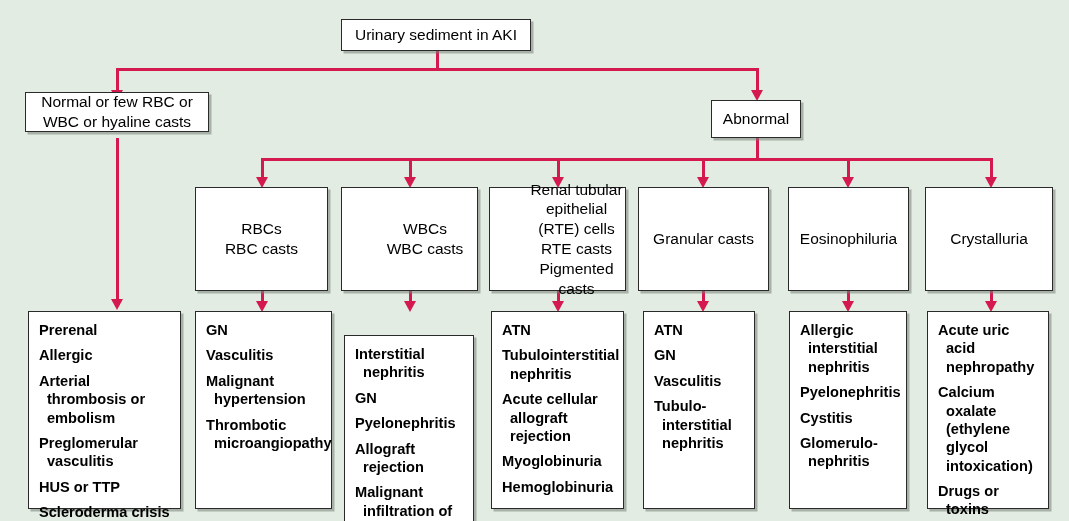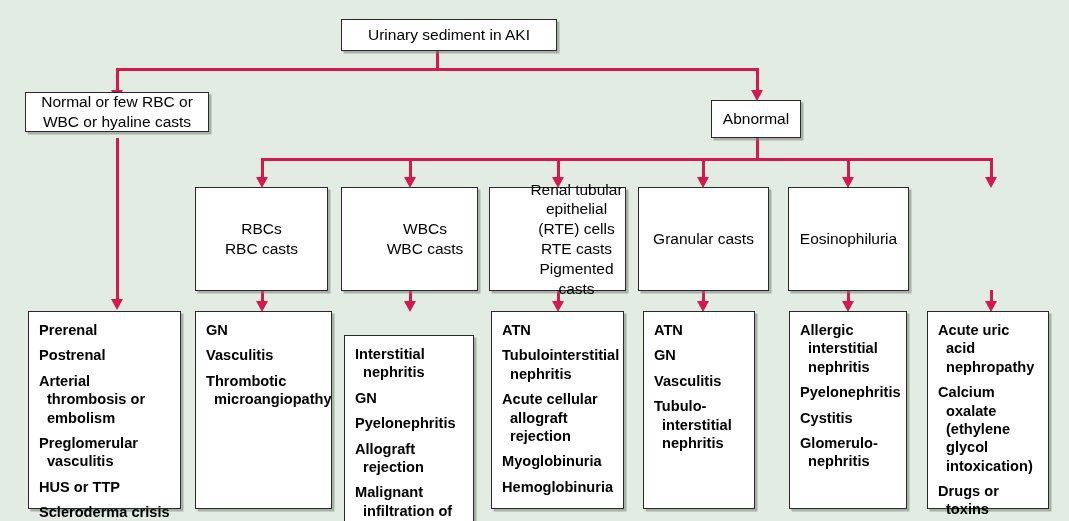--- a/index.html
+++ b/index.html
@@ -112,21 +112,21 @@
 
   <div class="conn vline" style="left:702px; top:290px; height:14px;"></div>
   <div class="arrow" style="left:697px; top:301px;"></div>
 
   <div class="conn vline" style="left:847px; top:290px; height:14px;"></div>
   <div class="arrow" style="left:842px; top:301px;"></div>
 
   <div class="conn vline" style="left:990px; top:290px; height:14px;"></div>
   <div class="arrow" style="left:985px; top:301px;"></div>
 
-  <div class="box box-center" style="left:341px; top:19px; width:216px; height:32px;">
+  <div class="box box-center" style="left:341px; top:19px; width:190px; height:32px;">
     <span class="txt">Urinary sediment in AKI</span>
   </div>
 
   <div class="box box-center" style="left:25px; top:92px; width:184px; height:40px;">
     <span class="txt" style="white-space:pre-line;">Normal or few RBC or
 WBC or hyaline casts</span>
   </div>
 
   <div class="box box-center" style="left:711px; top:100px; width:90px; height:38px;">
     <span class="txt" style="white-space:pre-line;">Abnormal</span>
@@ -151,33 +151,37 @@
   </div>
 
   <div class="box box-center" style="left:638px; top:187px; width:131px; height:104px;">
     <span class="txt" style="white-space:pre-line;">Granular casts</span>
   </div>
 
   <div class="box box-center" style="left:788px; top:187px; width:121px; height:104px;">
     <span class="txt" style="white-space:pre-line;">Eosinophiluria</span>
   </div>
 
+  <div class="box box-center" style="left:925px; top:187px; width:128px; height:104px;">
+    <span class="txt" style="white-space:pre-line;">Crystalluria</span>
+  </div>
 
   <div class="box list" style="left:28px; top:311px; width:153px; height:198px;">
       <div class="item">Prerenal</div>
-      <div class="item">Postrenal</div>
+      <div class="item">Allergic</div>
       <div class="item">Arterial thrombosis or embolism</div>
       <div class="item">Preglomerular vasculitis</div>
       <div class="item">HUS or TTP</div>
       <div class="item">Scleroderma crisis</div>
     </div>
 
   <div class="box list" style="left:195px; top:311px; width:137px; height:198px;">
       <div class="item">GN</div>
       <div class="item">Vasculitis</div>
+      <div class="item">Malignant hypertension</div>
       <div class="item">Thrombotic microangiopathy</div>
     </div>
 
   <div class="box list" style="left:344px; top:311px; width:130px; height:198px;margin-top:24px;">
       <div class="item">Interstitial nephritis</div>
       <div class="item">GN</div>
       <div class="item">Pyelonephritis</div>
       <div class="item">Allograft rejection</div>
       <div class="item">Malignant infiltration of the kidney</div>
     </div>

